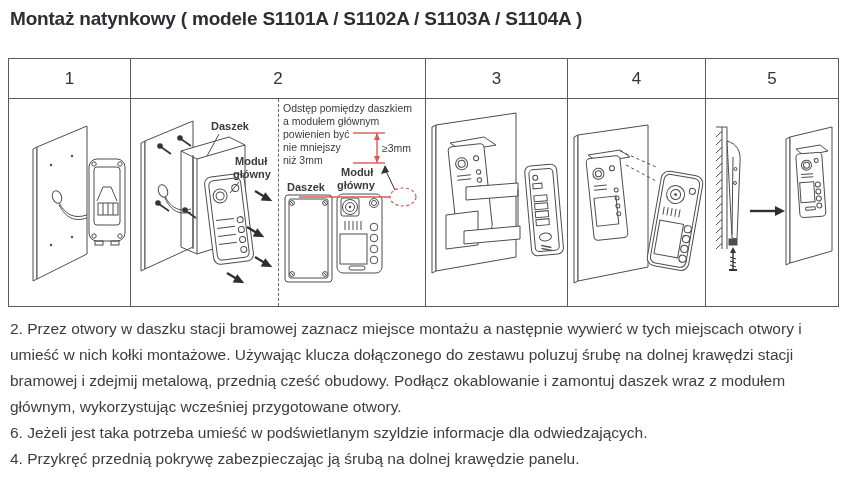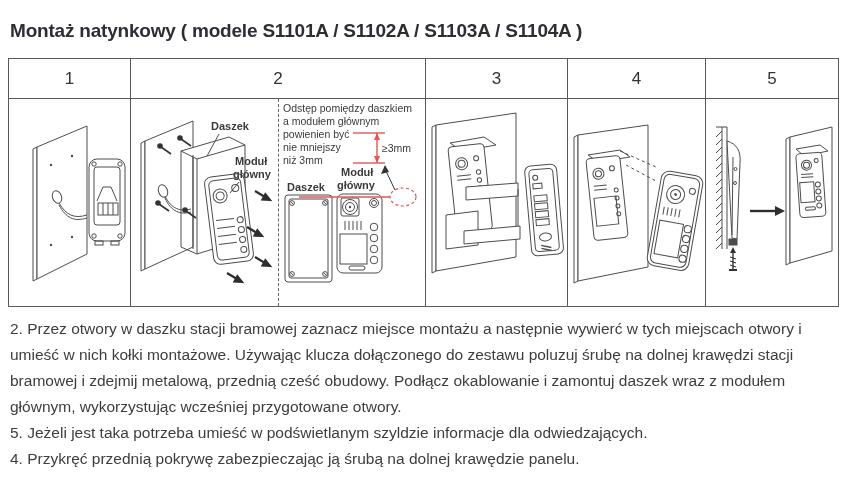--- a/index.html
+++ b/index.html
@@ -1,21 +1,21 @@
 <!DOCTYPE html>
 <html><head>
 <meta charset="utf-8">
 <style>
   html,body { margin:0; padding:0; background:#ffffff; }
   .page {
     position:relative; width:844px; height:490px; background:#fff;
     font-family:"Liberation Sans", sans-serif; overflow:hidden;
   }
   .title {
-    position:absolute; left:10px; top:20px;
+    position:absolute; left:10px; top:8px;
     font-size:19px; font-weight:bold; color:#2d2d34; letter-spacing:-0.2px;
   }
   .steps-table {
     position:absolute; left:8px; top:58px; width:829px; height:247px;
     display:flex; border:1px solid #5a5a5a; box-sizing:content-box; background:#fff;
   }
   .col { box-sizing:border-box; border-right:1px solid #5a5a5a; display:flex; flex-direction:column; }
   .col:last-child { border-right:none; }
   .c1{width:122px}.c2{width:295px}.c3{width:142px}.c4{width:138px}.c5{width:132px}
   .col-header {
@@ -366,17 +366,17 @@
             </g>
           </g>
         </svg>
       </div>
     </div>
 
   </div>
 
   <div class="instructions">
     <p>2. Przez otwory w daszku stacji bramowej zaznacz miejsce montażu a następnie wywierć w tych miejscach otwory i umieść w nich kołki montażowe. Używając klucza dołączonego do zestawu poluzuj śrubę na dolnej krawędzi stacji bramowej i zdejmij metalową, przednią cześć obudowy. Podłącz okablowanie i zamontuj daszek wraz z modułem głównym, wykorzystując wcześniej przygotowane otwory.</p>
-    <p>5. Jeżeli jest taka potrzeba umieść w podświetlanym szyldzie informacje dla odwiedzających.</p>
+    <p>6. Jeżeli jest taka potrzeba umieść w podświetlanym szyldzie informacje dla odwiedzających.</p>
     <p>4. Przykręć przednią pokrywę zabezpieczając ją śrubą na dolnej krawędzie panelu.</p>
   </div>
 
 </div>
 
 </body></html>

